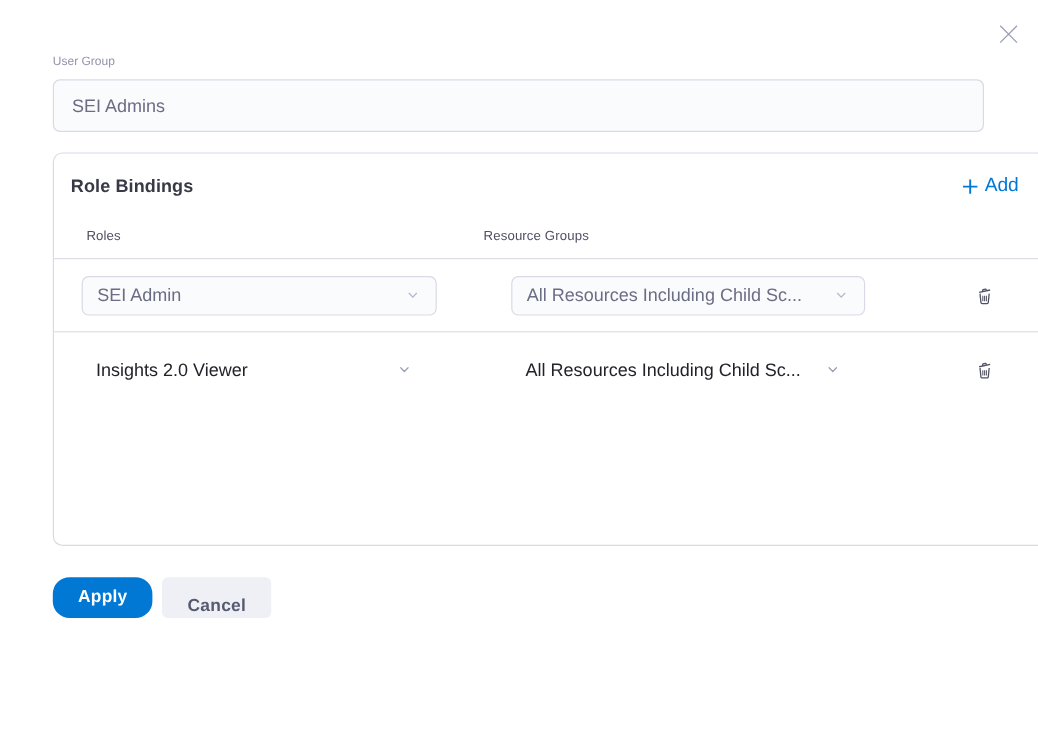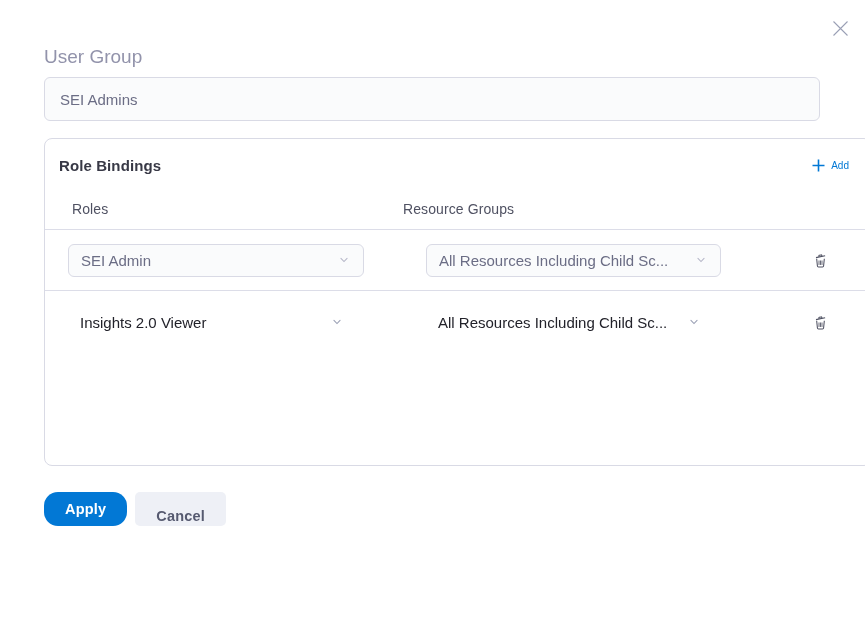--- a/index.html
+++ b/index.html
@@ -21,35 +21,35 @@
   }
   *{box-sizing:border-box;margin:0;padding:0;}
   html,body{width:865px;height:621px;background:#ffffff;overflow:hidden;
     font-family:"Liberation Sans","DejaVu Sans",sans-serif;}
   .modal{position:relative;width:865px;height:621px;background:#fff;}
   .close-btn{position:absolute;top:19px;right:16px;width:18px;height:18px;
     background:none;border:none;cursor:pointer;padding:0;line-height:0;}
   .content{position:absolute;left:44px;top:0;width:776px;}
   .dialog-title{font-size:19px;font-weight:700;color:var(--title_dark);
     margin-top:43px;letter-spacing:.2px;}
-  .field-label{display:block;margin-top:46px;font-size:19px;color:var(--label_grey);}
+  .field-label{display:block;margin-top:46px;font-size:10px;color:var(--label_grey);}
   .text-input{display:block;width:776px;height:44px;margin-top:9px;
     background:var(--field_bg);border:1px solid var(--border);border-radius:6px;
     padding:0 15px;font-size:15px;color:var(--field_text);
     font-family:"Liberation Sans","DejaVu Sans",sans-serif;outline:none;}
   .panel{margin-top:17px;width:828px;height:328px;border:1px solid var(--border);
     border-radius:8px;background:#fff;position:relative;}
   .panel-header{display:flex;justify-content:space-between;align-items:center;
     padding:18px 22px 0 14px;}
   .panel-title{font-size:15px;font-weight:700;color:var(--heading);letter-spacing:.1px;}
   .add-btn{display:flex;align-items:center;gap:5px;background:none;border:none;
-    cursor:pointer;color:var(--primary_blue);font-size:10px;font-weight:500;
+    cursor:pointer;color:var(--primary_blue);font-size:16px;font-weight:500;
     font-family:"Liberation Sans","DejaVu Sans",sans-serif;padding:0;}
   .col-headers{display:flex;margin-top:27px;padding-bottom:12px;}
-  .col-headers span{font-size:14px;color:var(--col_header);letter-spacing:.1px;}
+  .col-headers span{font-size:11px;color:var(--col_header);letter-spacing:.1px;}
   .col-roles{margin-left:27px;width:327px;}
   .col-rg{margin-left:4px;}
   .rb-row{display:flex;align-items:center;height:62px;padding-left:23px;gap:28px;}
   .rb-row.bordered-top{border-top:1px solid var(--divider);}
   .rb-row.bordered-bottom{border-bottom:1px solid var(--divider);}
   .select-box{display:flex;align-items:center;justify-content:space-between;
     width:296px;height:33px;background:var(--field_bg);
     border:1px solid var(--border);border-radius:6px;padding:0 12px;cursor:pointer;}
   .select-box .sel-text{font-size:15px;color:var(--field_text);white-space:nowrap;
     overflow:hidden;text-overflow:ellipsis;}

